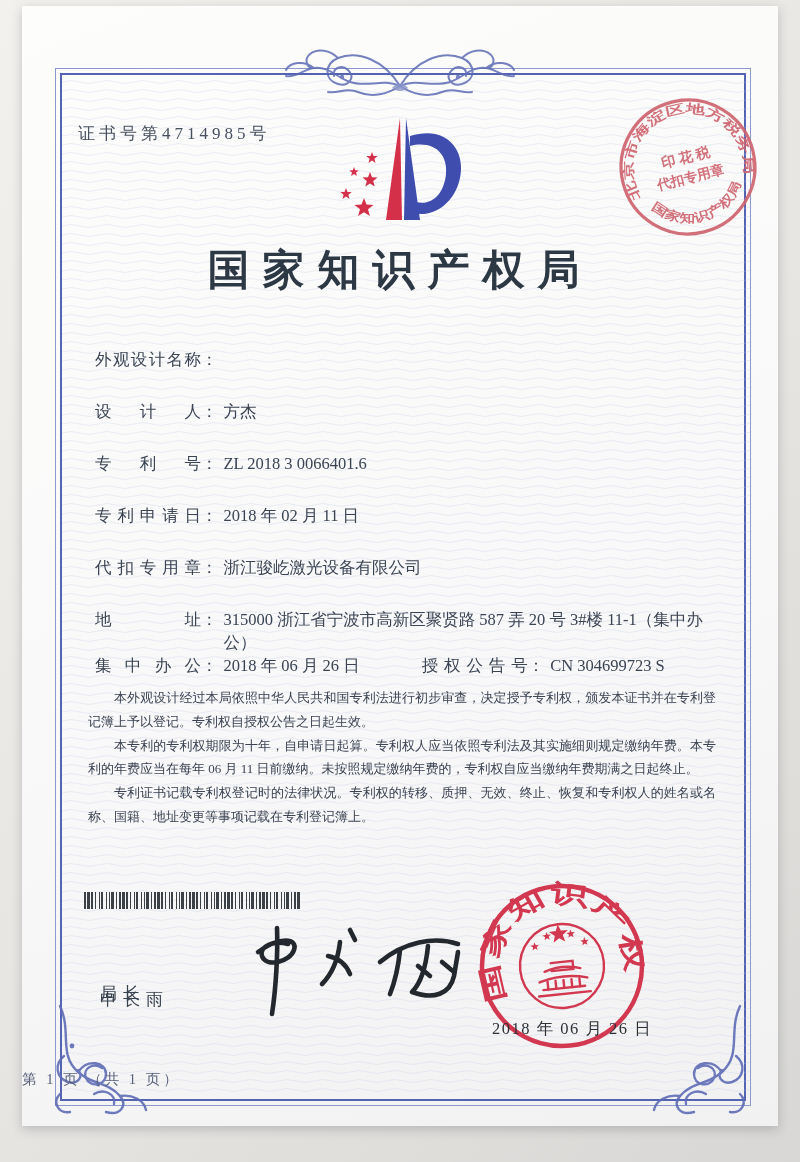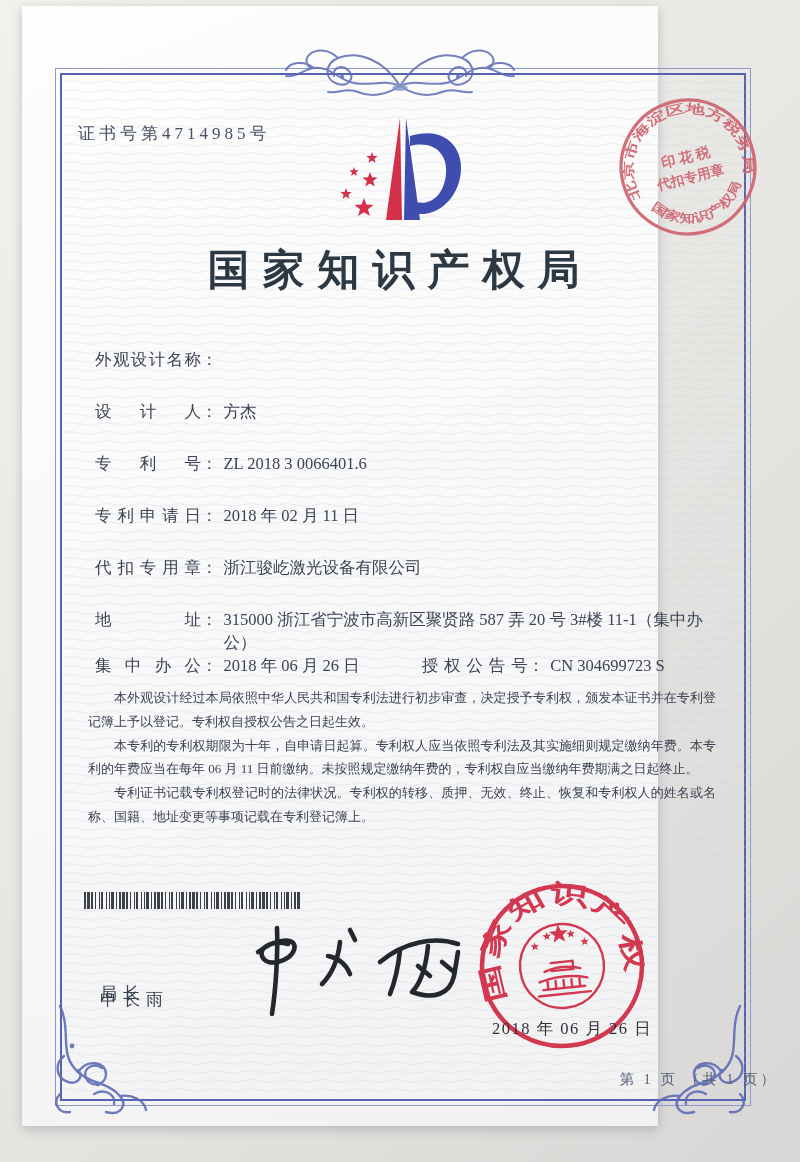--- a/index.html
+++ b/index.html
@@ -3,24 +3,23 @@
 <meta charset="utf-8">
 <style>
   html,body{margin:0;padding:0;}
   body{
     width:800px;height:1162px;position:relative;overflow:hidden;
     background:linear-gradient(135deg,#f2f1ee 0%,#e6e5e2 55%,#d8d7d5 100%);
     font-family:"Liberation Serif","DejaVu Serif",serif;
     color:#3a4453;
   }
   #paper{
-    position:absolute;left:22px;top:6px;width:616px;height:1120px;
+    position:absolute;left:22px;top:6px;width:756px;height:1120px;
     background:linear-gradient(160deg,#fdfdfc 0%,#f8f8f8 60%,#f1f1f2 100%);
     box-shadow:0 3px 10px rgba(60,60,70,.25);
-    padding-left:20px;
   }
   #frame-outer{
     position:absolute;left:33px;top:62px;width:694px;height:1036px;
     border:1px solid #8d98cc;
   }
   #frame-inner{
     position:absolute;left:4px;top:4px;right:4px;bottom:4px;
     border:2px solid #5464b2;
   }
   #waves{position:absolute;left:40px;top:70px;z-index:0;}
@@ -45,21 +44,21 @@
     text-align:justify;color:#3b4352;z-index:2;}
   #paras p{margin:0;text-indent:2em;}
   #barcode{left:62px;top:886px;width:220px;height:17px;z-index:2;display:flex;align-items:stretch;}
   #barcode .bar{background:#3c4147;}
   #barcode .sp{background:transparent;}
   #signoff-title{left:78px;top:976px;font-size:17px;letter-spacing:6px;color:#39424f;z-index:2;}
   #signoff-name{left:78px;top:982px;font-size:17px;letter-spacing:6px;color:#39424f;z-index:2;}
   #signature{left:200px;top:912px;width:265px;height:105px;z-index:2;}
   #big-seal{left:452px;top:872px;width:176px;height:176px;z-index:3;transform:rotate(-6deg);}
   #seal-date{left:470px;top:1012px;font-size:16.5px;letter-spacing:1.5px;color:#2e3237;z-index:4;}
-  #footer-page{left:0;top:1064px;width:756px;text-align:right;font-size:14.5px;
+  #footer-page{left:0;top:1064px;width:756px;text-align:left;font-size:14.5px;
     letter-spacing:3px;color:#58627a;z-index:2;}
   #tax-seal{left:590px;top:85px;width:152px;height:152px;z-index:3;transform:rotate(-14deg);opacity:.92;}
   .ornament{z-index:2;}
   #flourish-top{left:258px;top:36px;width:240px;height:62px;}
   #corner-bl{left:28px;top:996px;width:112px;height:118px;}
   #corner-br{left:616px;top:996px;width:112px;height:118px;transform:scaleX(-1);}
 </style>
 </head>
 <body>
 

